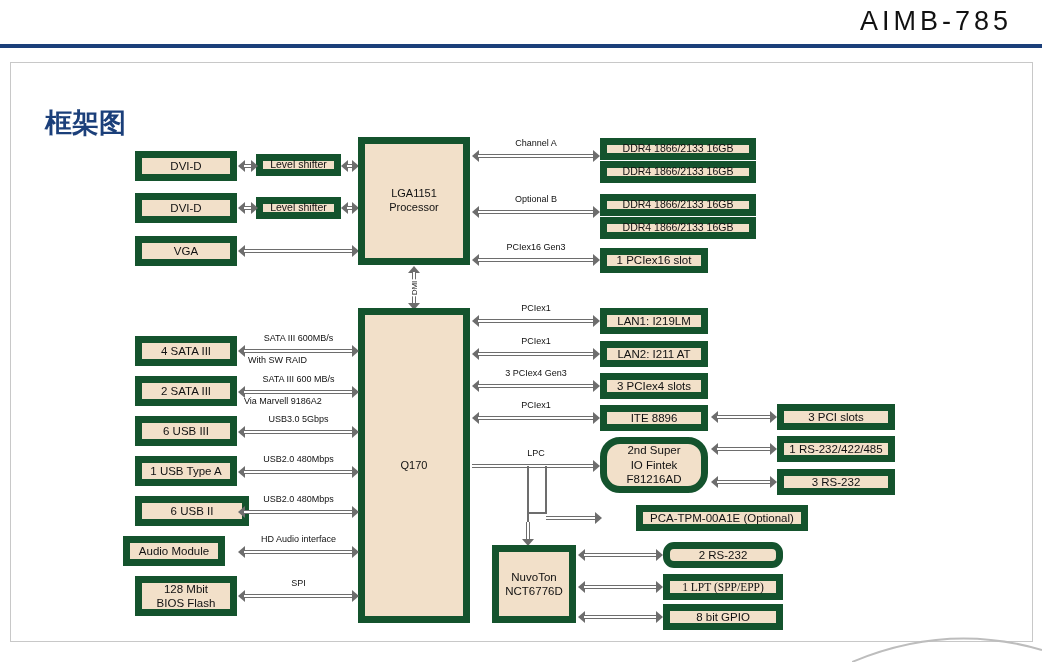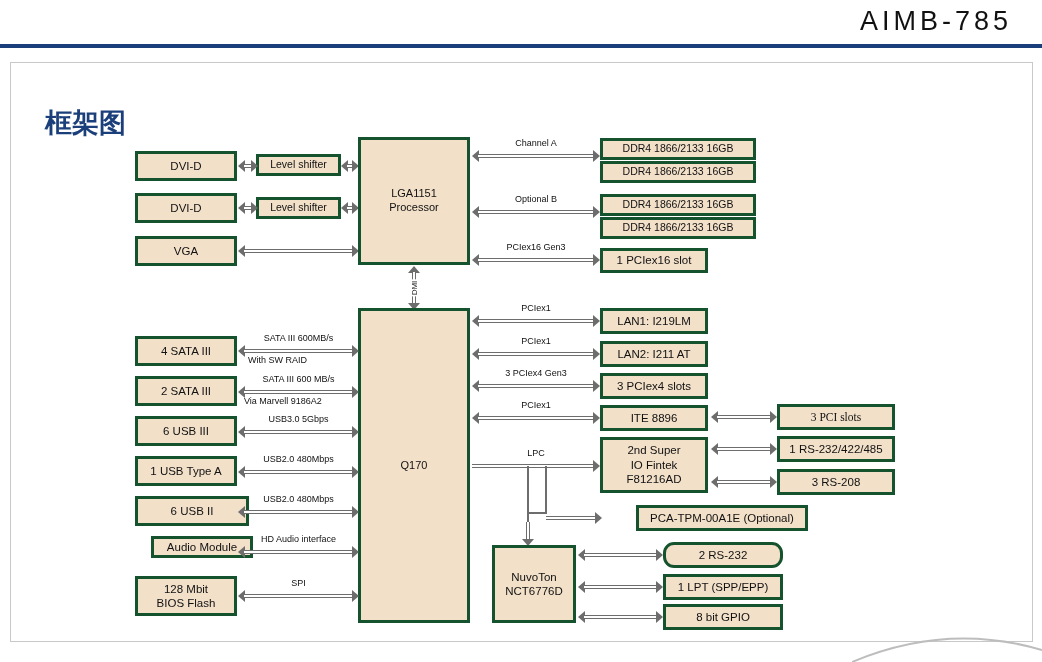--- a/index.html
+++ b/index.html
@@ -28,21 +28,21 @@
   }
   #page-title{
     position:absolute; left:45px; top:105px;
     font-size:27px; color:#1b3f7a; font-weight:700;
     font-family:"Liberation Sans",sans-serif;
   }
   
   .blk{
     position:absolute;
     background:#f2e0c9;
-    border:3px solid #14532d;
+    border:7px solid #14532d;
     box-sizing:border-box;
     display:flex;align-items:center;justify-content:center;
     text-align:center;
     font-size:11.5px;
     color:#111;
     line-height:1.25;
     padding:1px 2px;
   }
   .blk.big{font-size:11px;}
   .blk.small{font-size:10.5px;}
@@ -186,21 +186,21 @@
   <span class="vlbl">DMI</span>
 </div>
 
 <div class="blk big" style="left:358px;top:308px;width:112px;height:315px;">Q170</div>
 
 <div class="blk" style="left:135px;top:336px;width:102px;height:30px;">4 SATA III</div>
 <div class="blk" style="left:135px;top:376px;width:102px;height:30px;">2 SATA III</div>
 <div class="blk" style="left:135px;top:416px;width:102px;height:30px;">6 USB III</div>
 <div class="blk" style="left:135px;top:456px;width:102px;height:30px;">1 USB Type A</div>
 <div class="blk" style="left:135px;top:496px;width:114px;height:30px;">6 USB II</div>
-<div class="blk" style="left:151px;top:536px;width:102px;height:22px;">Audio Module</div>
+<div class="blk" style="left:123px;top:536px;width:102px;height:30px;">Audio Module</div>
 <div class="blk" style="left:135px;top:576px;width:102px;height:40px;flex-direction:column;">
   <span style="white-space:pre-line;">128 Mbit
 BIOS Flash</span>
 </div>
 
 <div class="conn" style="left:238px;top:345px;width:121px;">
   <span class="headL"></span>
     <span class="bar"></span>
     <span class="headR"></span>
   <span class="lbl">SATA III 600MB/s</span>
@@ -269,31 +269,31 @@
     <span class="headR"></span>
   <span class="lbl">3 PCIex4 Gen3</span>
 </div>
 <div class="conn" style="left:472px;top:412px;width:128px;">
   <span class="headL"></span>
     <span class="bar"></span>
     <span class="headR"></span>
   <span class="lbl">PCIex1</span>
 </div>
 
-<div class="blk" style="left:600px;top:437px;width:108px;height:56px;flex-direction:column;">
+<div class="blk" style="left:600px;top:437px;width:108px;height:56px;flex-direction:column;border-radius:20px;">
   <span style="white-space:pre-line;">2nd Super
 IO Fintek
 F81216AD</span>
 </div>
 
 <div class="blk" style="left:636px;top:505px;width:172px;height:26px;">PCA-TPM-00A1E (Optional)</div>
 
-<div class="blk" style="left:777px;top:404px;width:118px;height:26px;font-family:Liberation Serif, serif;">3 PCI slots</div>
+<div class="blk" style="left:777px;top:404px;width:118px;height:26px;">3 PCI slots</div>
 <div class="blk" style="left:777px;top:436px;width:118px;height:26px;">1 RS-232/422/485</div>
-<div class="blk" style="left:777px;top:469px;width:118px;height:26px;">3 RS-208</div>
+<div class="blk" style="left:777px;top:469px;width:118px;height:26px;">3 RS-232</div>
 
 <div class="conn" style="left:711px;top:411px;width:66px;">
   <span class="headL"></span>
     <span class="bar"></span>
     <span class="headR"></span>
 </div>
 <div class="conn" style="left:711px;top:443px;width:66px;">
   <span class="headL"></span>
     <span class="bar"></span>
     <span class="headR"></span>
@@ -323,21 +323,21 @@
   <span class="vbar"></span>
     <span class="headB"></span>
 </div>
 
 <div class="blk" style="left:492px;top:545px;width:84px;height:78px;flex-direction:column;">
   <span style="white-space:pre-line;">NuvoTon
 NCT6776D</span>
 </div>
 
 <div class="blk" style="left:663px;top:542px;width:120px;height:26px;border-radius:11px;">2 RS-232</div>
-<div class="blk" style="left:663px;top:574px;width:120px;height:26px;">1 LPT (SPP/EPP)</div>
+<div class="blk" style="left:663px;top:574px;width:120px;height:26px;font-family:Liberation Serif, serif;">1 LPT (SPP/EPP)</div>
 <div class="blk" style="left:663px;top:604px;width:120px;height:26px;">8 bit GPIO</div>
 
 <div class="conn" style="left:578px;top:549px;width:85px;">
   <span class="headL"></span>
     <span class="bar"></span>
     <span class="headR"></span>
 </div>
 <div class="conn" style="left:578px;top:581px;width:85px;">
   <span class="headL"></span>
     <span class="bar"></span>

